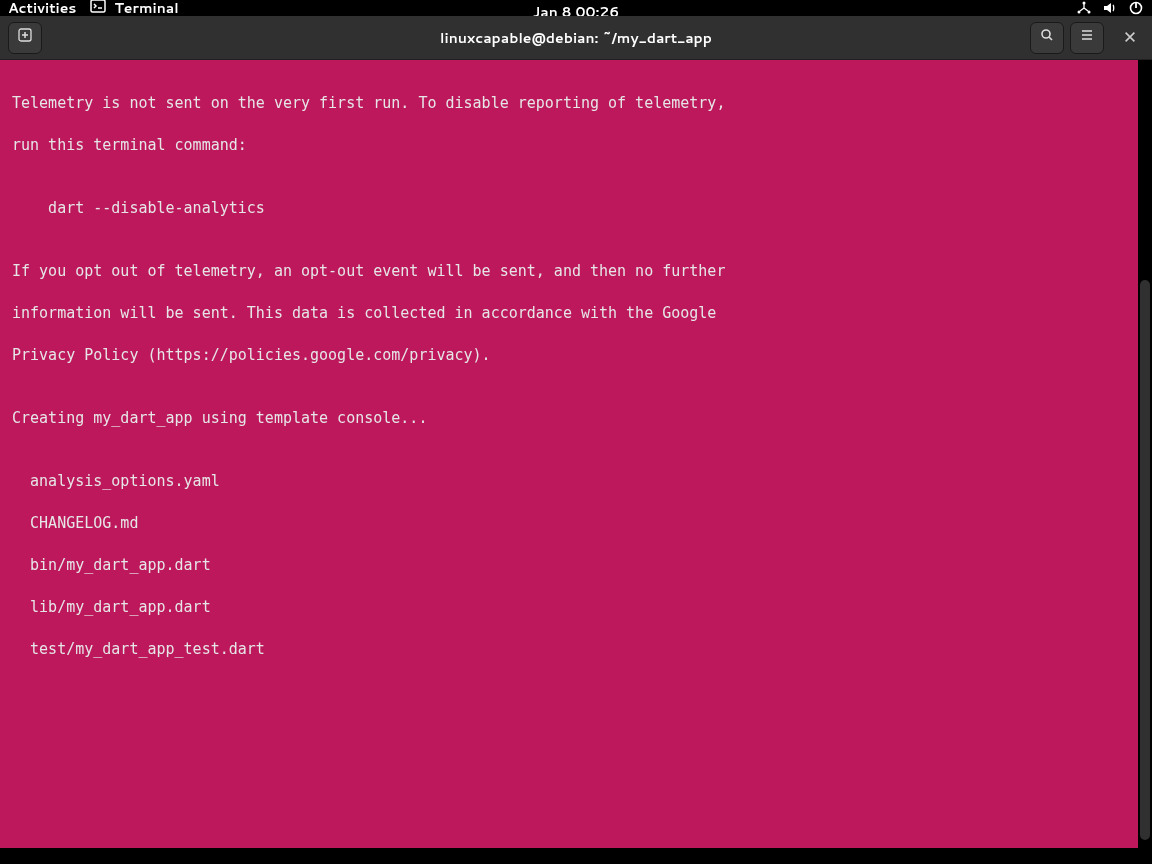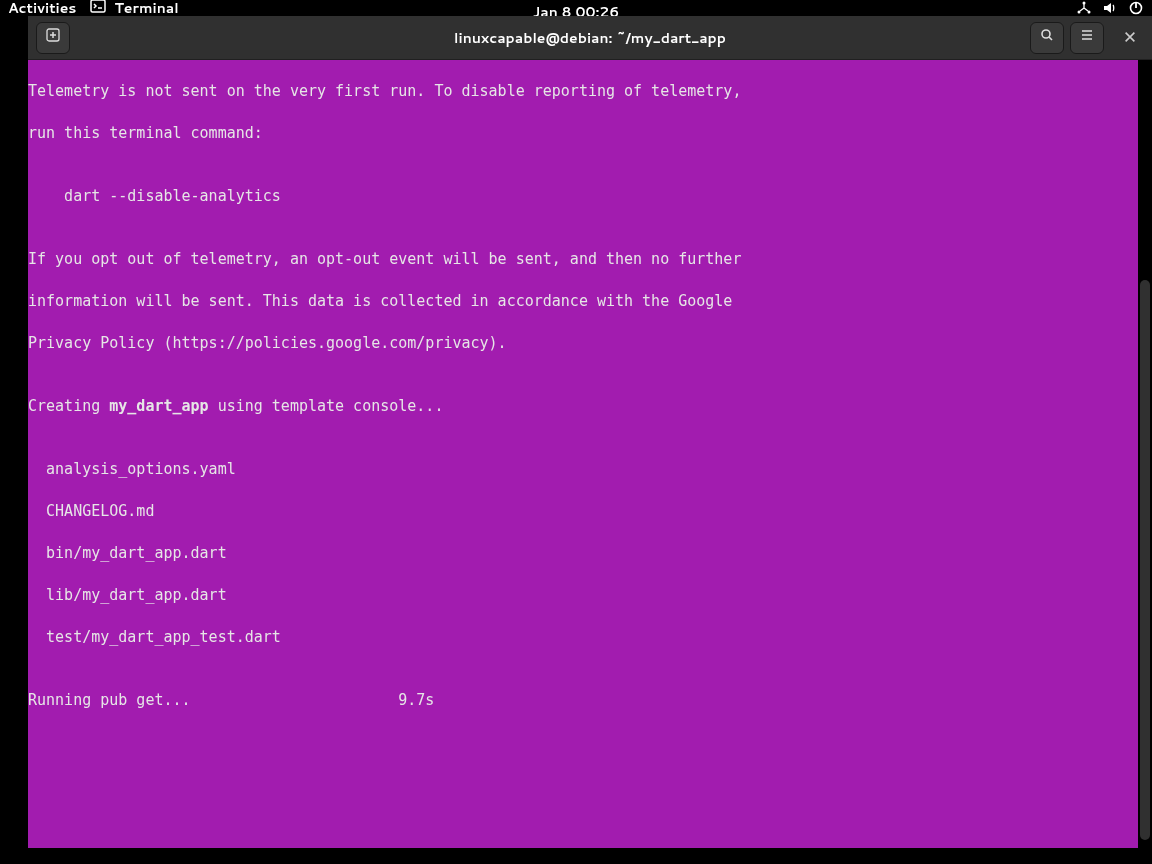--- a/index.html
+++ b/index.html
@@ -25,21 +25,20 @@
   .topbar .left { display: flex; align-items: center; gap: 14px; }
   .topbar .center { position: absolute; left: 50%; transform: translateX(-50%); font-weight: 600; margin-top: 7px; }
   .topbar .right { margin-left: auto; display: flex; align-items: center; gap: 10px; }
   .topbar .activities { font-weight: 600; }
   .app-indicator { display: flex; align-items: center; gap: 8px; font-weight: 600; }
   .app-indicator svg { width: 16px; height: 16px; }
   .tray-icon svg { width: 16px; height: 16px; display:block; }
 
   .window {
     position: relative;
-    margin-left: 28px;
   }
   .titlebar {
     height: 44px;
     background: #303030;
     display: flex;
     align-items: center;
     padding: 0 8px;
     border-bottom: 1px solid #202020;
     font-family: Cantarell, "DejaVu Sans", sans-serif;
     position: relative;
@@ -66,32 +65,32 @@
   .titlebar .tb-btn svg { width: 16px; height: 16px; }
   .titlebar .tb-right { margin-left: auto; display: flex; align-items: center; gap: 6px; }
   .titlebar .close-x {
     width: 28px; height: 28px;
     display: flex; align-items: center; justify-content: center;
     color: #ccc; font-size: 16px; cursor: pointer;
     margin-left: 6px;
   }
 
   .terminal {
-    background: #a21caf;
+    background: #be185d;
     color: #e6e6e6;
-    padding: 0;
+    padding: 12px;
     line-height: 21px;
     white-space: pre;
     font-family: "DejaVu Sans Mono", "Liberation Mono", monospace;
     font-size: 15px;
     height: 788px;
     position: relative;
   }
   .terminal .line { white-space: pre; }
-  .b { font-weight: 700; }
+  .b { font-weight: 400; }
   .scrollbar {
     position: absolute;
     right: 0;
     top: 0;
     width: 14px;
     height: 100%;
     background: #000;
   }
   .scrollbar .thumb {
     position: absolute;
@@ -191,21 +190,20 @@
 <div class="line">Privacy Policy (https://policies.google.com/privacy).</div>
 <div class="line"></div>
 <div class="line"><span>Creating </span><span class="b">my_dart_app</span><span> using template console...</span></div>
 <div class="line"></div>
 <div class="line">  analysis_options.yaml</div>
 <div class="line">  CHANGELOG.md</div>
 <div class="line">  bin/my_dart_app.dart</div>
 <div class="line">  lib/my_dart_app.dart</div>
 <div class="line">  test/my_dart_app_test.dart</div>
 <div class="line"></div>
-<div class="line">Running pub get...                       9.7s</div>
 
 
 
 
 <div class="line"></div>
 
 <div class="line"></div>
 
 
 <div class="line"></div>

